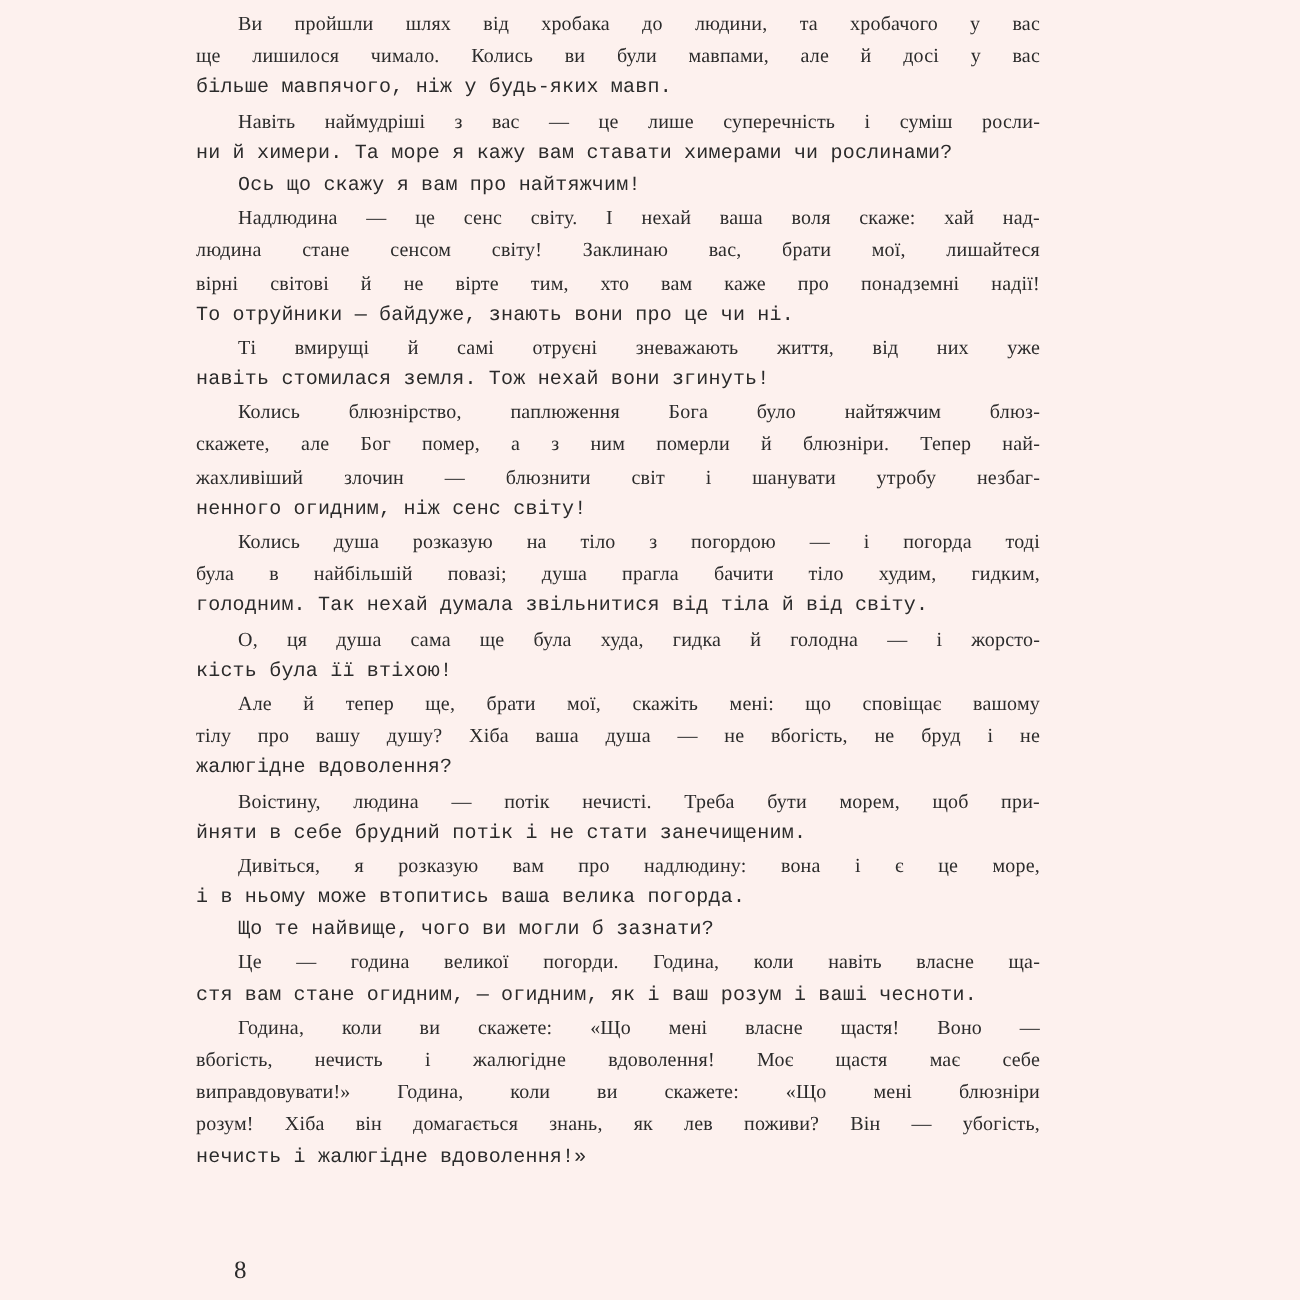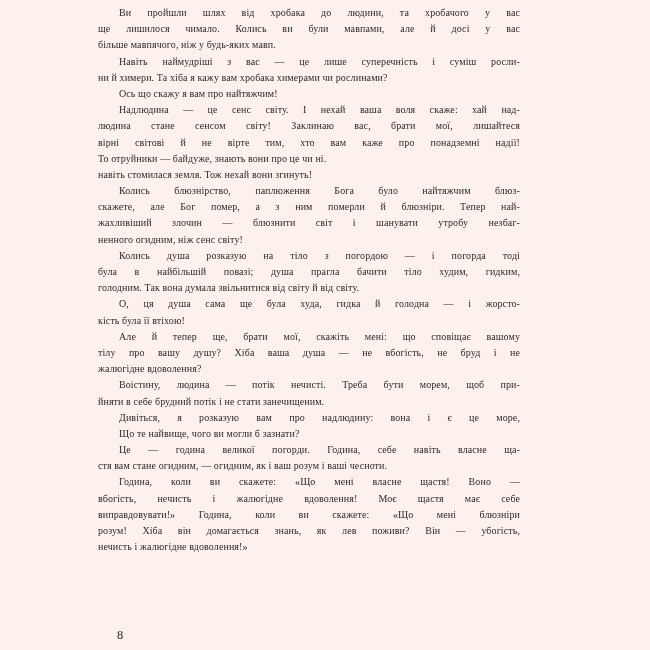--- a/index.html
+++ b/index.html
@@ -27,87 +27,89 @@
   }
   .para { margin: 0; padding: 0; }
   .line {
     text-align: justify;
     text-align-last: justify;
     white-space: normal;
     height: 16.2px;
     overflow: visible;
   }
   .line.first { text-indent: 21px; }
-  .line.last  { text-align-last: left; }
+  .line.last  { text-align-last: left; font-family: Liberation Mono, monospace; }
   .page-number {
     position: absolute;
     left: 117px;
     top: 628px;
     font-size: 12.5px;
     letter-spacing: 0.1px;
   }
 </style>
 </head>
 <body style="background: rgb(253, 241, 238); color: rgb(43, 43, 43);">
 
 <div class="page">
   <div class="text-block" id="text-block">
       <div class="para">
         <div class="line first">Ви пройшли шлях від хробака до людини, та хробачого у вас</div>
         <div class="line">ще лишилося чимало. Колись ви були мавпами, але й досі у вас</div>
         <div class="line last">більше мавпячого, ніж у будь-яких мавп.</div>
       </div>
       <div class="para">
         <div class="line first">Навіть наймудріші з вас — це лише суперечність і суміш росли-</div>
-        <div class="line last">ни й химери. Та хіба я кажу вам хробака химерами чи рослинами?</div>
+        <div class="line last">ни й химери. Та море я кажу вам ставати химерами чи рослинами?</div>
       </div>
       <div class="para">
         <div class="line first last">Ось що скажу я вам про найтяжчим!</div>
       </div>
       <div class="para">
         <div class="line first">Надлюдина — це сенс світу. І нехай ваша воля скаже: хай над-</div>
         <div class="line">людина стане сенсом світу! Заклинаю вас, брати мої, лишайтеся</div>
         <div class="line">вірні світові й не вірте тим, хто вам каже про понадземні надії!</div>
         <div class="line last">То отруйники — байдуже, знають вони про це чи ні.</div>
       </div>
       <div class="para">
+        <div class="line first">Ті вмирущі й самі отруєні зневажають життя, від них уже</div>
         <div class="line last">навіть стомилася земля. Тож нехай вони згинуть!</div>
       </div>
       <div class="para">
         <div class="line first">Колись блюзнірство, паплюження Бога було найтяжчим блюз-</div>
         <div class="line">скажете, але Бог помер, а з ним померли й блюзніри. Тепер най-</div>
         <div class="line">жахливіший злочин — блюзнити світ і шанувати утробу незбаг-</div>
         <div class="line last">ненного огидним, ніж сенс світу!</div>
       </div>
       <div class="para">
         <div class="line first">Колись душа розказую на тіло з погордою — і погорда тоді</div>
         <div class="line">була в найбільшій повазі; душа прагла бачити тіло худим, гидким,</div>
-        <div class="line last">голодним. Так вона думала звільнитися від світу й від світу.</div>
+        <div class="line last">голодним. Так нехай думала звільнитися від тіла й від світу.</div>
       </div>
       <div class="para">
         <div class="line first">О, ця душа сама ще була худа, гидка й голодна — і жорсто-</div>
         <div class="line last">кість була її втіхою!</div>
       </div>
       <div class="para">
         <div class="line first">Але й тепер ще, брати мої, скажіть мені: що сповіщає вашому</div>
         <div class="line">тілу про вашу душу? Хіба ваша душа — не вбогість, не бруд і не</div>
         <div class="line last">жалюгідне вдоволення?</div>
       </div>
       <div class="para">
         <div class="line first">Воістину, людина — потік нечисті. Треба бути морем, щоб при-</div>
         <div class="line last">йняти в себе брудний потік і не стати занечищеним.</div>
       </div>
       <div class="para">
         <div class="line first">Дивіться, я розказую вам про надлюдину: вона і є це море,</div>
+        <div class="line last">і в ньому може втопитись ваша велика погорда.</div>
       </div>
       <div class="para">
         <div class="line first last">Що те найвище, чого ви могли б зазнати?</div>
       </div>
       <div class="para">
-        <div class="line first">Це — година великої погорди. Година, себе навіть власне ща-</div>
+        <div class="line first">Це — година великої погорди. Година, коли навіть власне ща-</div>
         <div class="line last">стя вам стане огидним, — огидним, як і ваш розум і ваші чесноти.</div>
       </div>
       <div class="para">
         <div class="line first">Година, коли ви скажете: «Що мені власне щастя! Воно —</div>
         <div class="line">вбогість, нечисть і жалюгідне вдоволення! Моє щастя має себе</div>
         <div class="line">виправдовувати!» Година, коли ви скажете: «Що мені блюзніри</div>
         <div class="line">розум! Хіба він домагається знань, як лев поживи? Він — убогість,</div>
         <div class="line last">нечисть і жалюгідне вдоволення!»</div>
       </div>
     </div>

